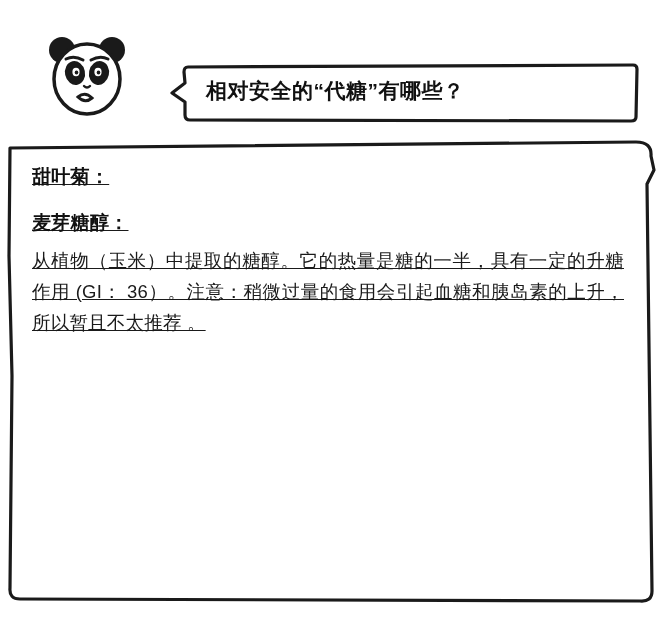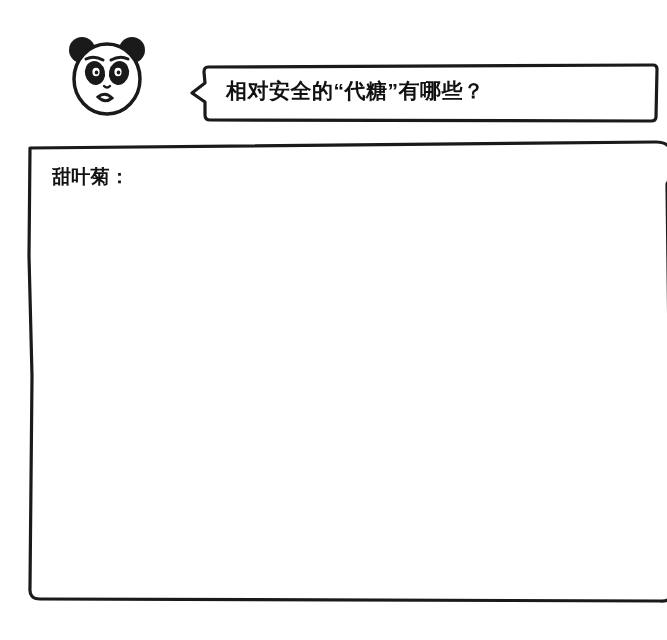--- a/index.html
+++ b/index.html
@@ -12,21 +12,20 @@
     height: 640px;
     font-family: "Liberation Sans", "DejaVu Sans", sans-serif;
     color: #1a1a1a;
     position: relative;
     overflow: hidden;
   }
   .page {
     position: relative;
     width: 528px;
     height: 640px;
-    margin-left: 20px;
   }
 
   
   .top-row {
     position: absolute;
     left: 0;
     top: 22px;
     width: 667px;
     height: 100px;
   }
@@ -76,20 +75,21 @@
   .box-border {
     position: absolute;
     left: 0;
     top: 0;
   }
   .box-inner {
     position: absolute;
     left: 26px;
     top: 28px;
     width: 592px;
+    text-decoration: underline;
   }
 
   .section { margin-bottom: 20px; }
   .section:last-child { margin-bottom: 0; }
 
   .sec-title {
     font-size: 19px;
     font-weight: bold;
     color: #111;
     margin-bottom: 9px;
@@ -148,20 +148,24 @@
     <svg class="box-border" width="655" height="470" viewBox="0 0 655 470">
       <path d="M4 12 L630 6 Q646 6 645 20 L648 34 L641 48 L646 455 Q646 466 634 465 L14 463 Q3 463 4 452 L6 240 L3 120 Z" fill="#ffffff" stroke="#1a1a1a" stroke-width="3.2" stroke-linejoin="round"></path>
     </svg>
 
     <div class="box-inner">
 
       <div class="section">
         <div class="sec-title">甜叶菊：</div>
       </div>
 
+      <div class="section">
+        <div class="sec-title">麦芽糖醇：</div>
+        <div class="sec-body">从植物（玉米）中提取的糖醇。它的热量是糖的一半，具有一定的升糖作用 (GI： 36）。注意：稍微过量的食用会引起血糖和胰岛素的上升，所以暂且不太推荐 。</div>
+      </div>
 
       <div class="section">
       </div>
 
     </div>
   </div>
 
 </div>
 
 </body></html>

